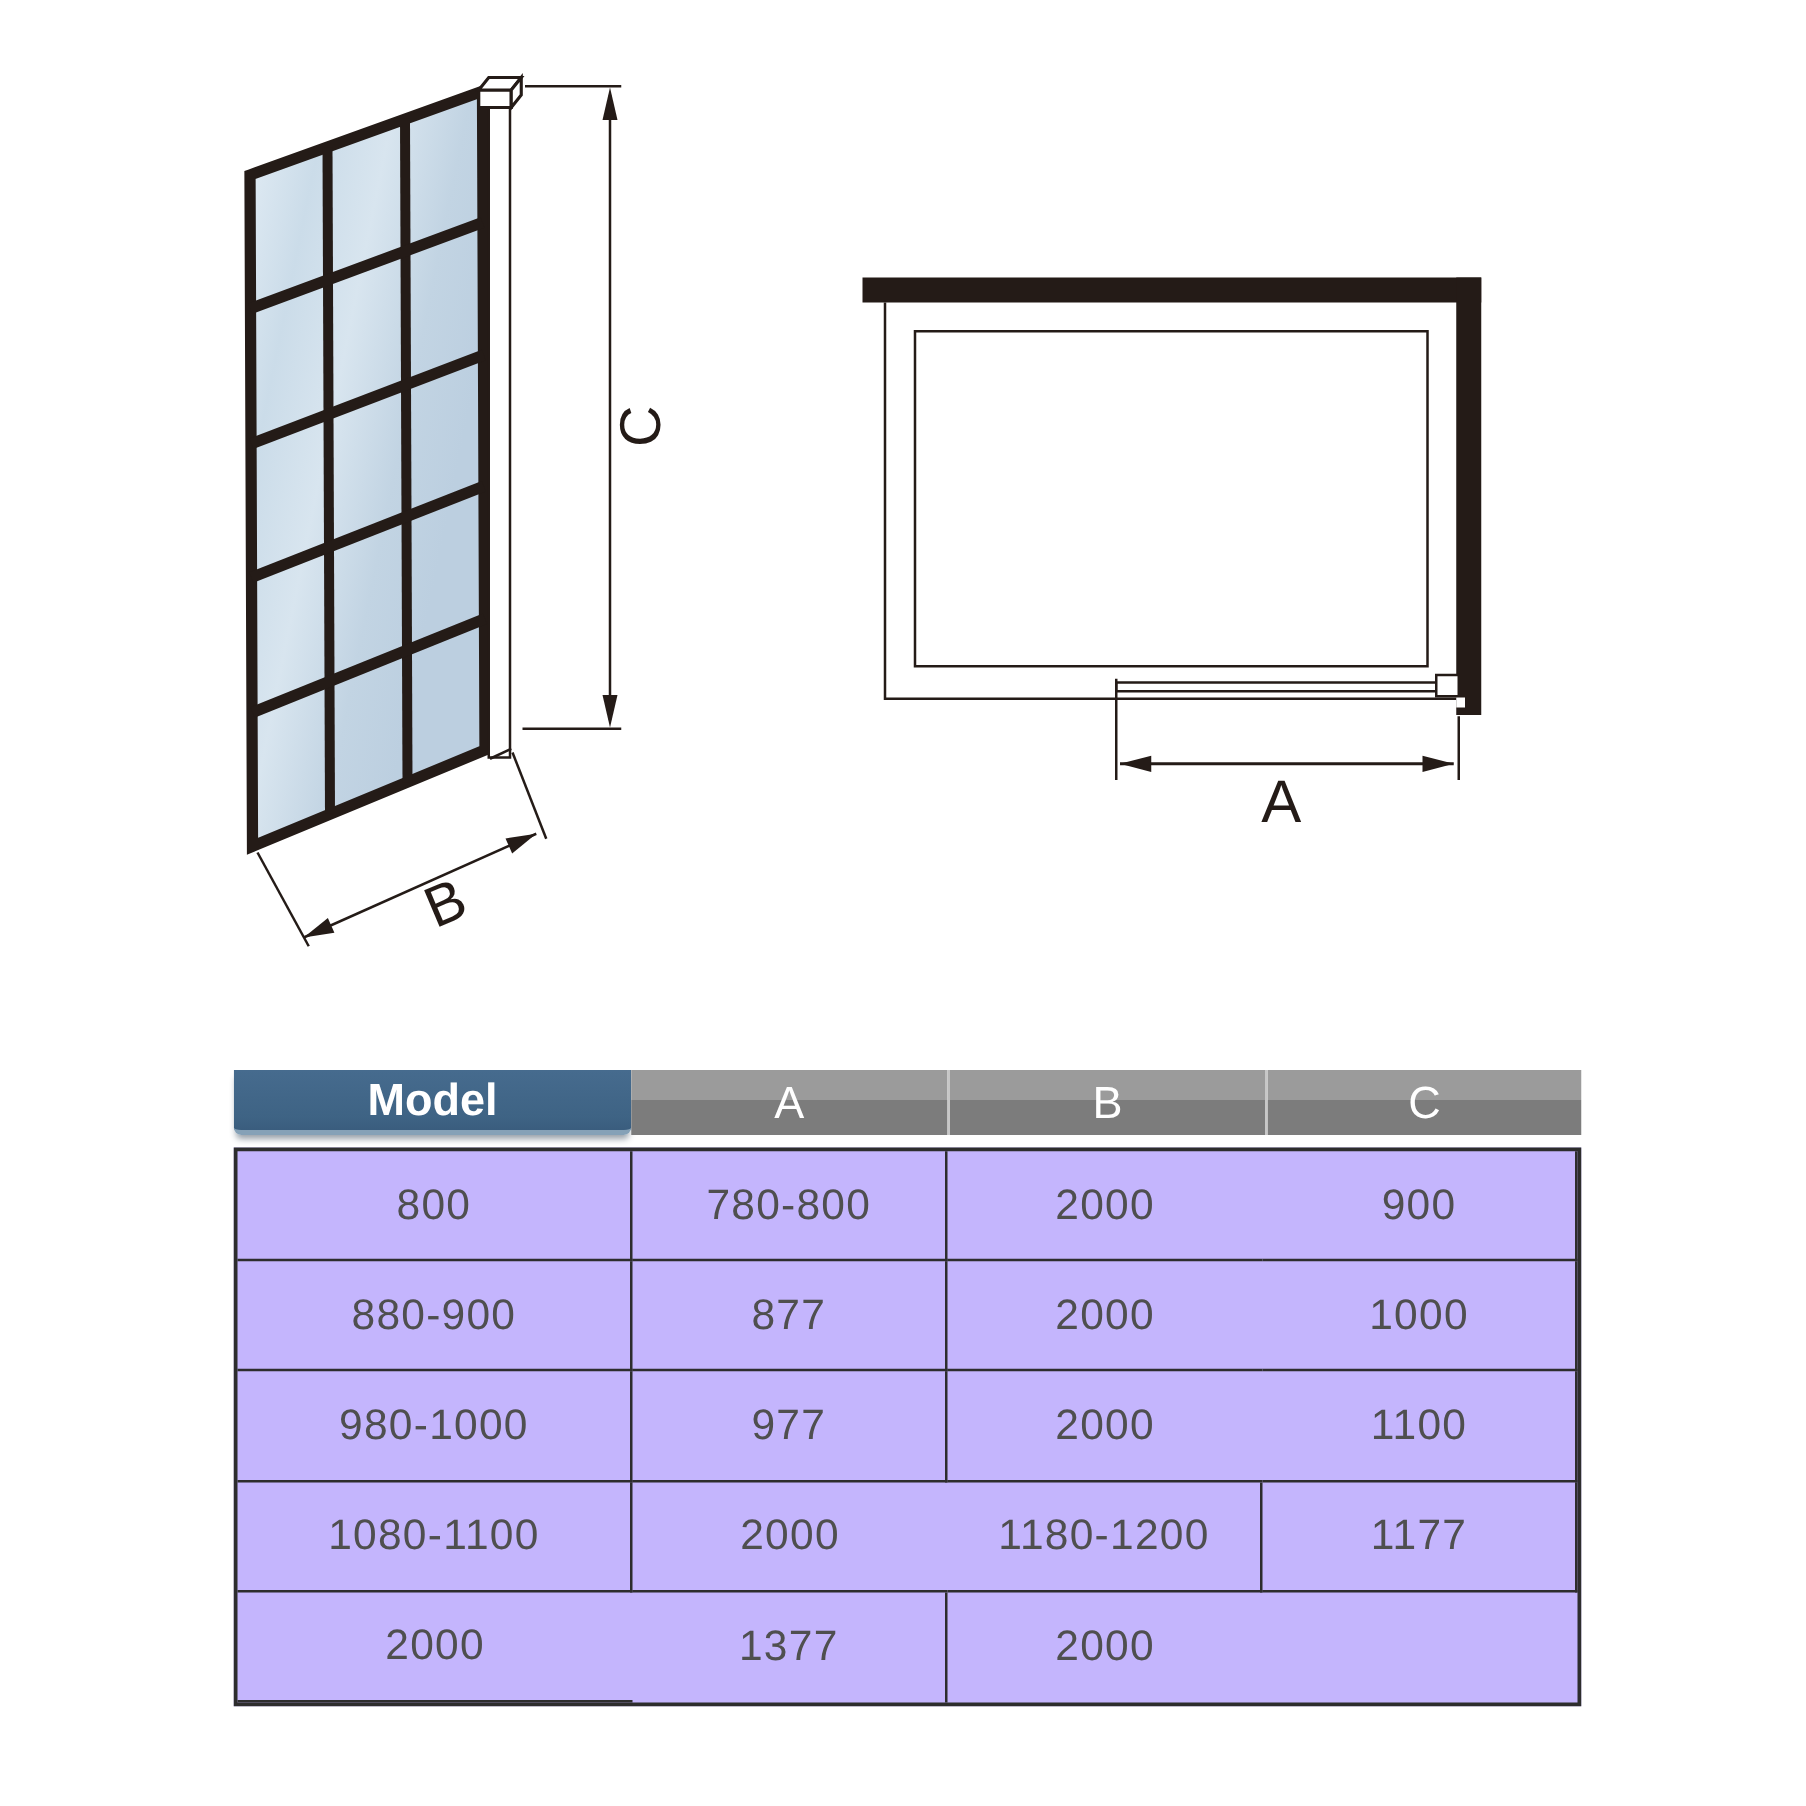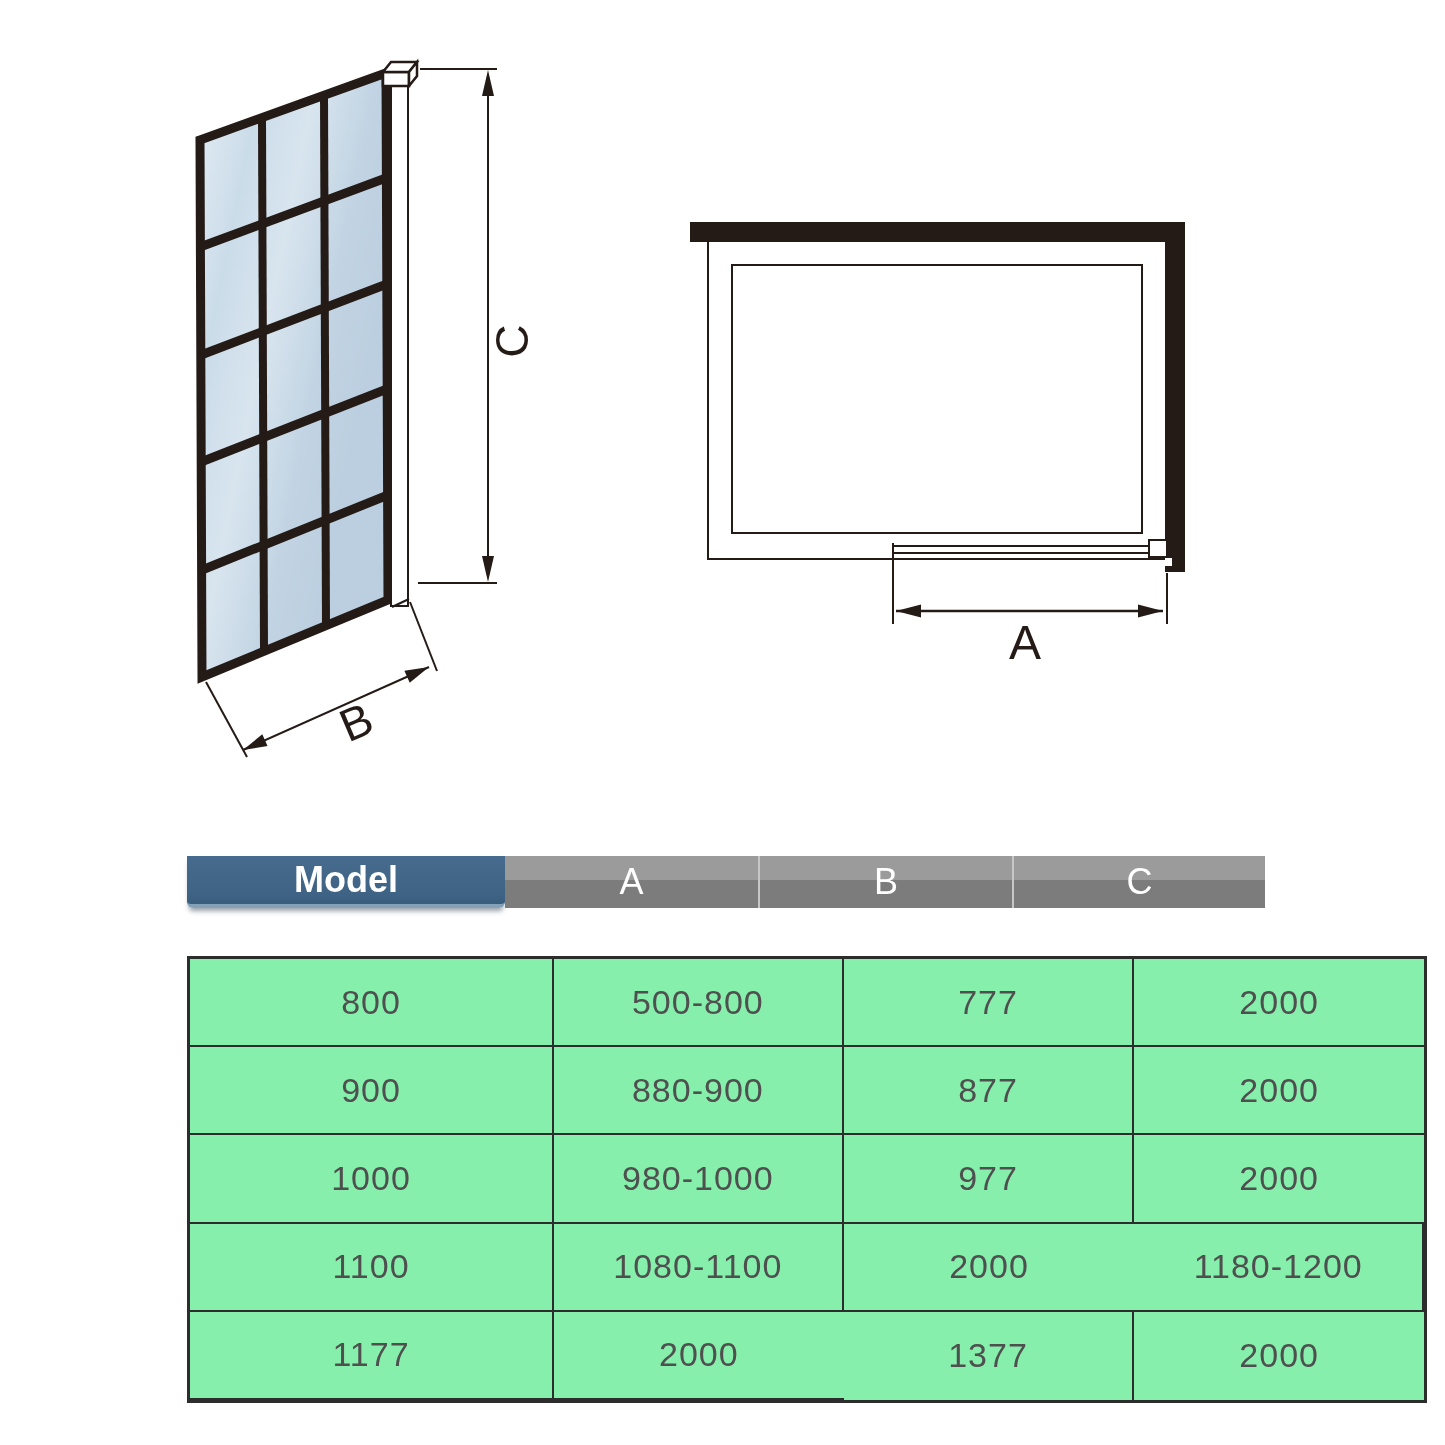--- a/index.html
+++ b/index.html
@@ -37,28 +37,27 @@
   .th-gray{
     background:linear-gradient(180deg,#9b9b9b 0%,#9b9b9b 46%,#7c7c7c 46%,#7c7c7c 100%);
     font-weight:normal;
   }
   .th-a{width:253px;}
   .th-b{width:254px;border-left:2px solid #c7c7c7;}
   .th-c{width:253px;border-left:2px solid #c7c7c7;}
   
   .tbody{
     position:absolute;left:187px;top:918px;
-    width:1240px;height:447px;
+    width:1078px;height:447px;
     display:grid;
     grid-template-columns:318fr 253fr 254fr 253fr;
     grid-auto-rows:1fr;
     border:3px solid #2d2d2d;
     box-sizing:border-box;
-    background:#86efac;
-    margin-top:38px;
+    background:#c4b5fd;
   }
   .td{
     display:flex;align-items:center;justify-content:center;
     font-size:34px;color:#4f4f4f;
     border-right:2px solid #2d2d2d;
     border-bottom:2px solid #2d2d2d;
     box-sizing:border-box;
     letter-spacing:1px;
   }
   .td.last-col{border-right:none;}
@@ -155,22 +154,21 @@
   <div class="thead">
     <div class="th th-model">Model</div>
     <div class="th th-gray th-a">A</div>
     <div class="th th-gray th-b">B</div>
     <div class="th th-gray th-c">C</div>
   </div>
 
   <div class="tbody">
 
     <div class="td">800</div>
-    <div class="td">500-800</div>
-    <div class="td">777</div>
+    <div class="td">780-800</div>
     <div class="td last-col">2000</div>
 
     <div class="td">900</div>
     <div class="td">880-900</div>
     <div class="td">877</div>
     <div class="td last-col">2000</div>
 
     <div class="td">1000</div>
     <div class="td">980-1000</div>
     <div class="td">977</div>

